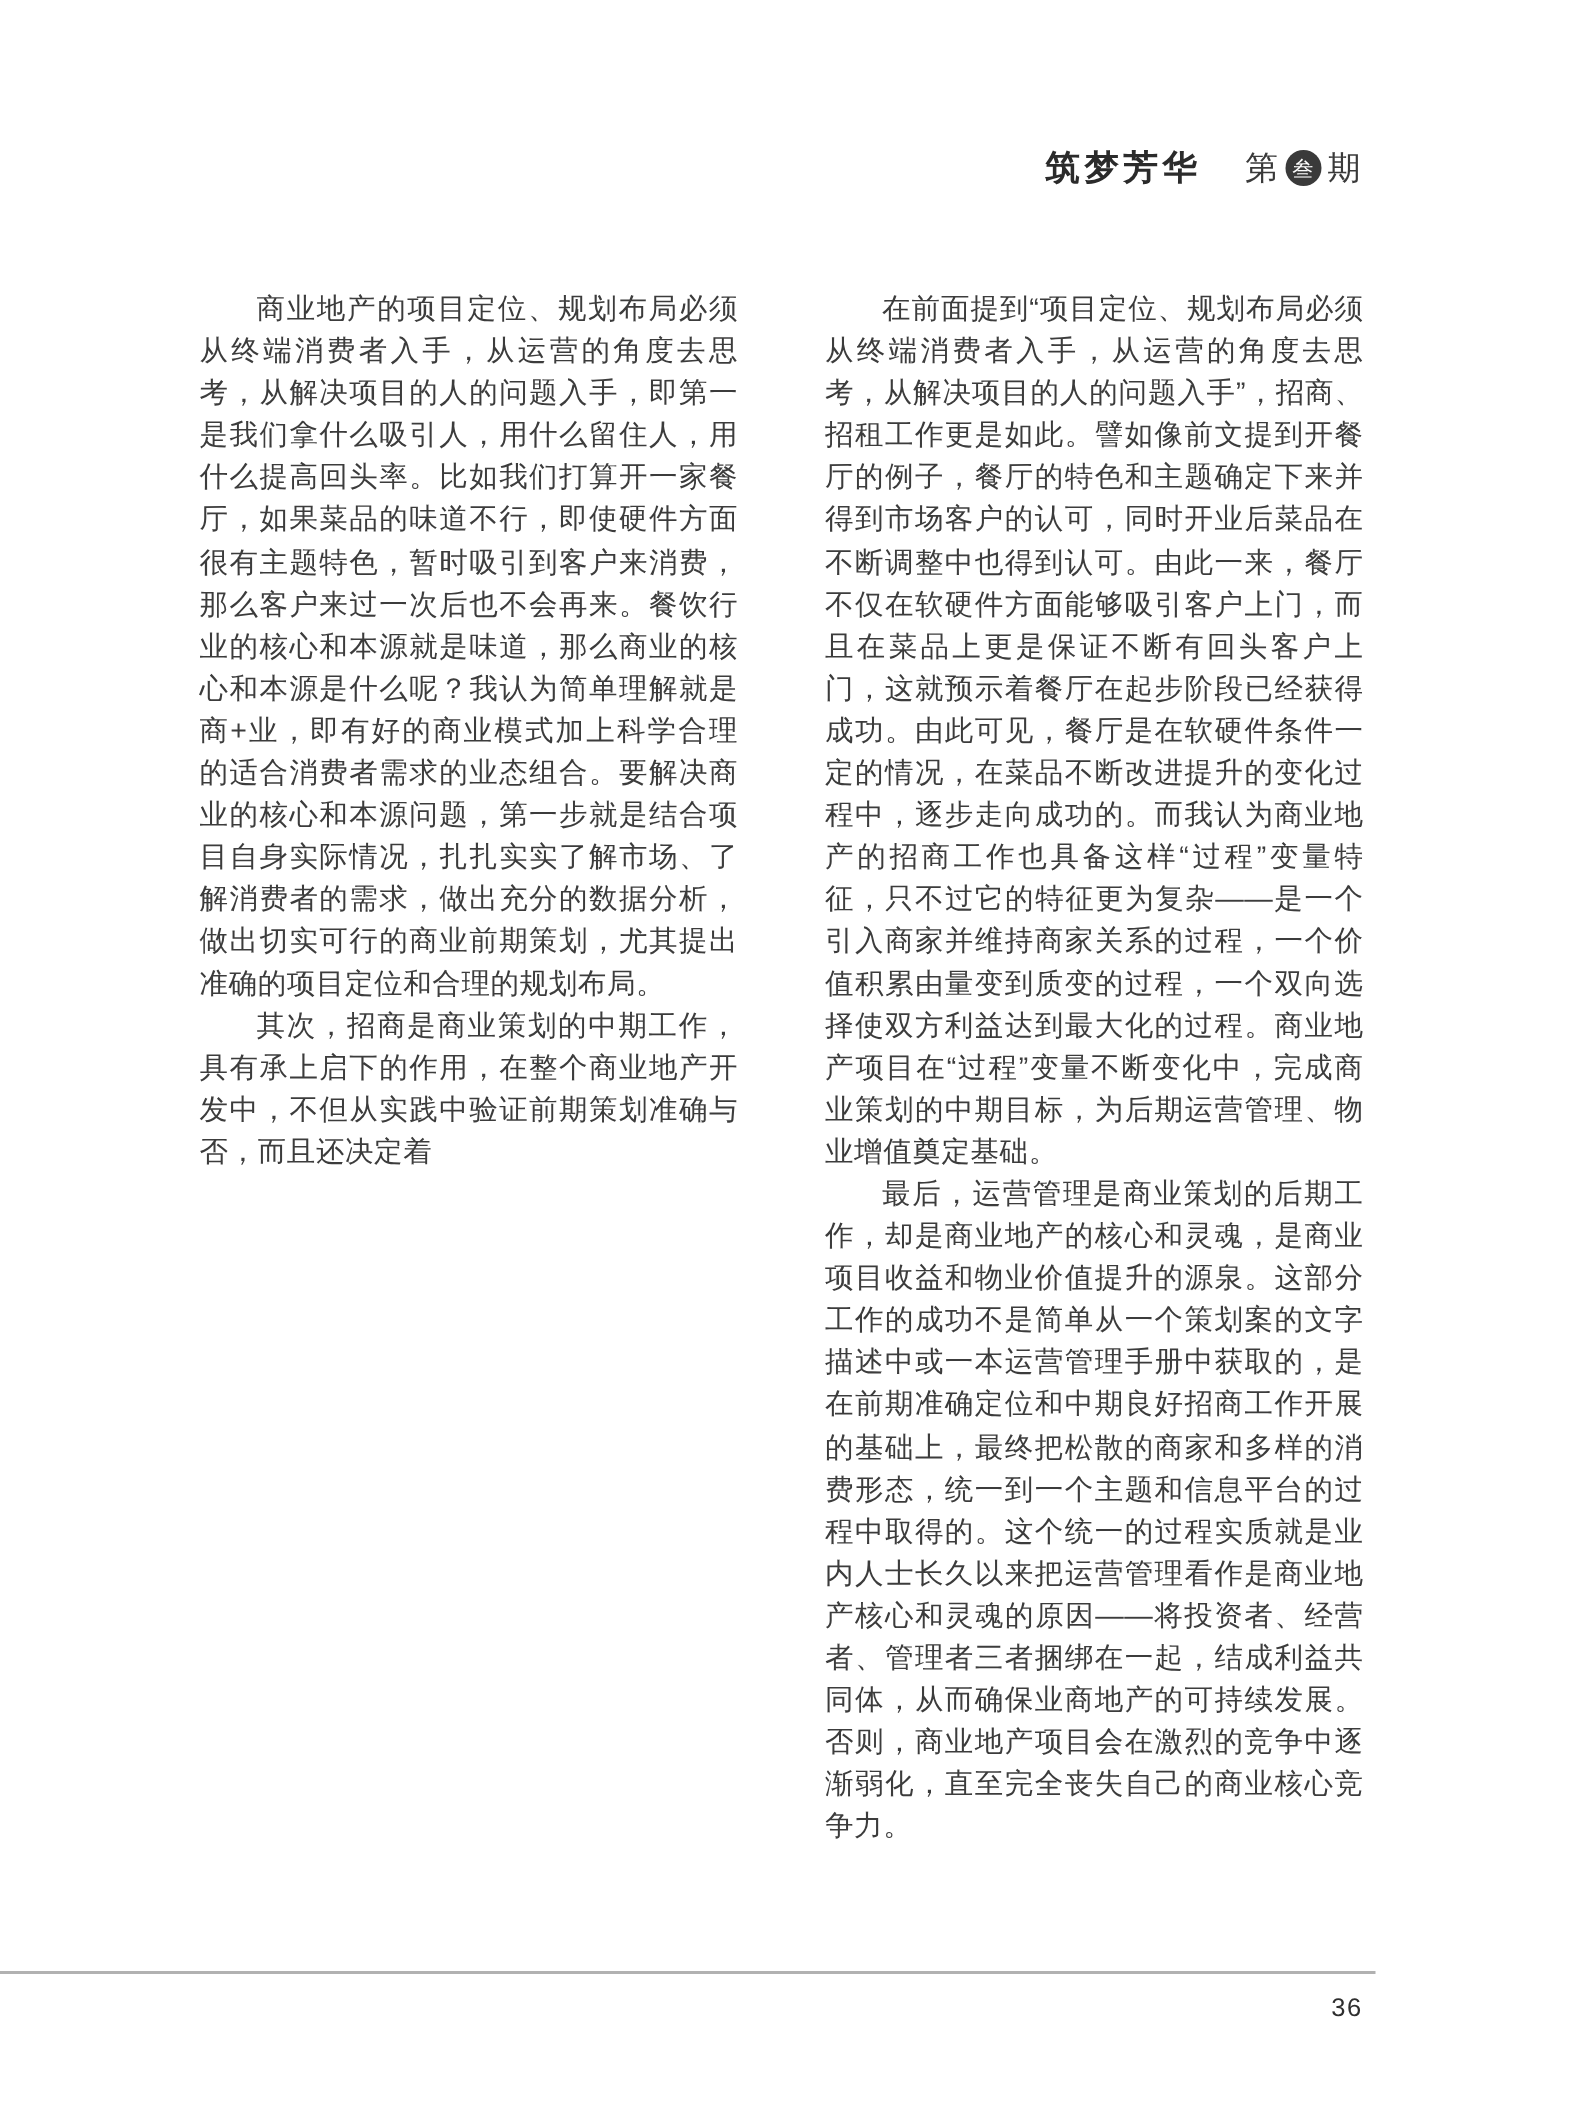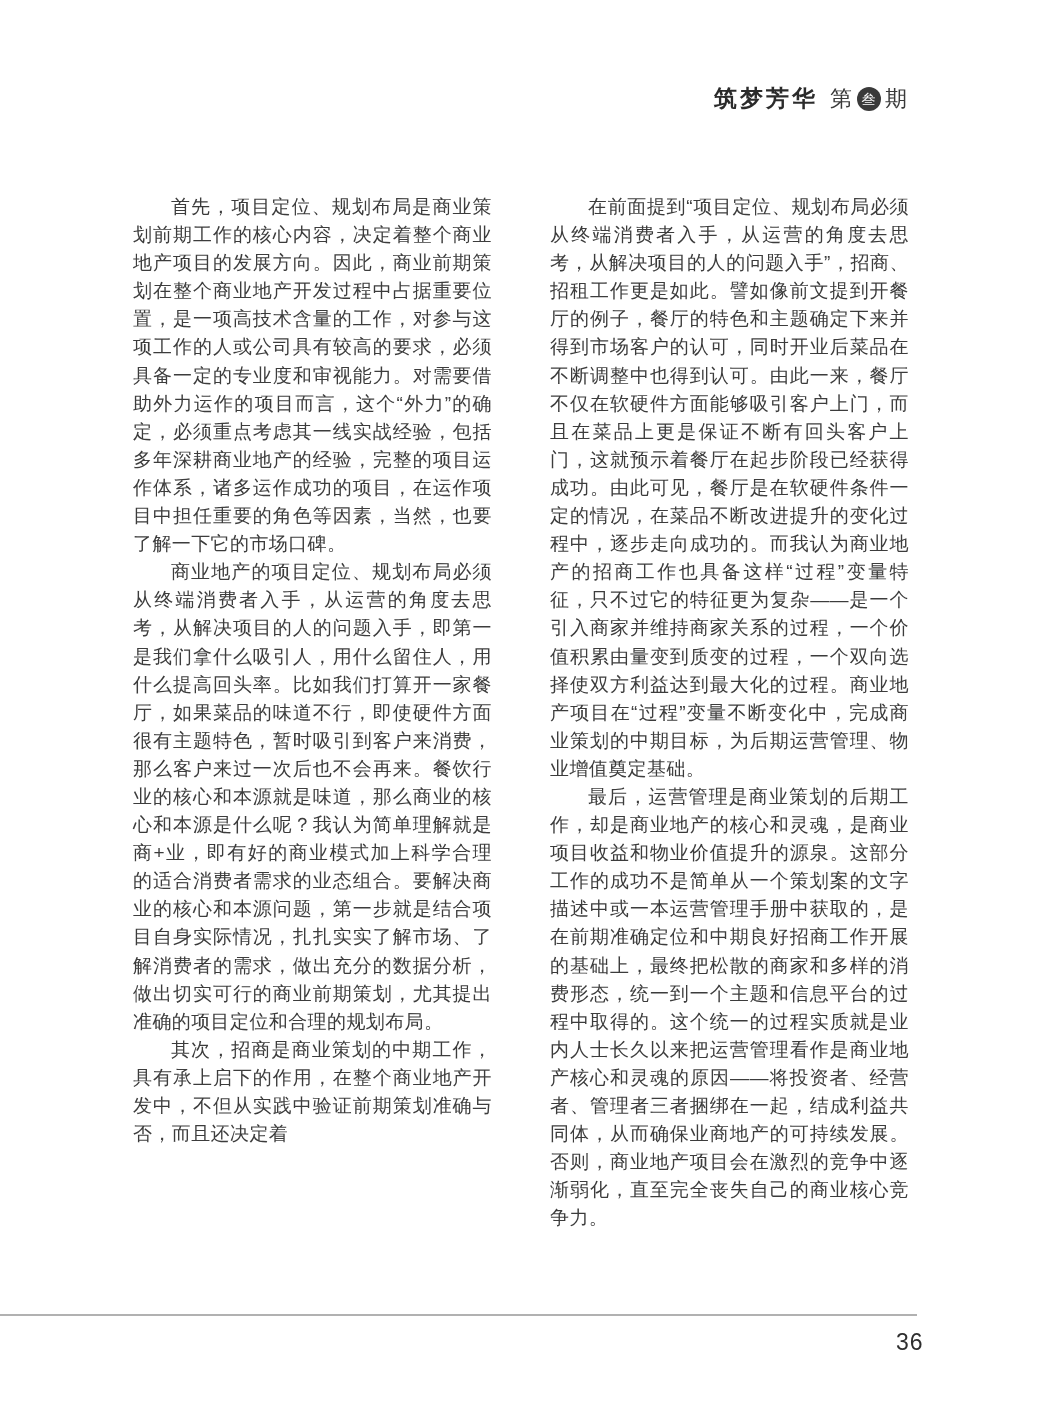--- a/index.html
+++ b/index.html
@@ -8,25 +8,25 @@
     width: 1050px;
     height: 1417px;
     position: relative;
     font-family: "Liberation Sans", "DejaVu Sans", sans-serif;
     overflow: hidden;
   }
 
   
   .page-header {
     position: absolute;
-    top: 83px;
+    top: 96px;
     right: 142px;
     display: flex;
     align-items: center;
-    gap: 12px;
+    gap: 29px;
     white-space: nowrap;
   }
   .brand {
     font-size: 23px;
     font-weight: bold;
     color: #2b2b2b;
     letter-spacing: 3px;
   }
   .issue {
     display: flex;
@@ -77,44 +77,44 @@
     position: absolute;
     top: 1314px;
     left: 0;
     width: 917px;
     height: 2px;
     background: #b1b1b1;
   }
   .page-number {
     position: absolute;
     top: 1329px;
-    left: 896px;
+    left: 870px;
     width: 56px;
-    font-size: 23px;
+    text-align: center;
+    font-size: 17px;
     color: #2e2e2e;
     letter-spacing: 1px;
   }
 </style>
 </head>
 <body>
 
 <div>
 
   <div class="page-header">
     <span class="brand">筑梦芳华</span>
     <span class="issue">
       <span>第</span>
       <span class="issue-badge">叁</span>
       <span>期</span>
     </span>
   </div>
 
   <div class="content">
     <div class="column">
-      <p>首先，项目定位、规划布局是商业策划前期工作的核心内容，决定着整个商业地产项目的发展方向。因此，商业前期策划在整个商业地产开发过程中占据重要位置，是一项高技术含量的工作，对参与这项工作的人或公司具有较高的要求，必须具备一定的专业度和审视能力。对需要借助外力运作的项目而言，这个“外力”的确定，必须重点考虑其一线实战经验，包括多年深耕商业地产的经验，完整的项目运作体系，诸多运作成功的项目，在运作项目中担任重要的角色等因素，当然，也要了解一下它的市场口碑。</p>
       <p>商业地产的项目定位、规划布局必须从终端消费者入手，从运营的角度去思考，从解决项目的人的问题入手，即第一是我们拿什么吸引人，用什么留住人，用什么提高回头率。比如我们打算开一家餐厅，如果菜品的味道不行，即使硬件方面很有主题特色，暂时吸引到客户来消费，那么客户来过一次后也不会再来。餐饮行业的核心和本源就是味道，那么商业的核心和本源是什么呢？我认为简单理解就是商+业，即有好的商业模式加上科学合理的适合消费者需求的业态组合。要解决商业的核心和本源问题，第一步就是结合项目自身实际情况，扎扎实实了解市场、了解消费者的需求，做出充分的数据分析，做出切实可行的商业前期策划，尤其提出准确的项目定位和合理的规划布局。</p>
       <p>其次，招商是商业策划的中期工作，具有承上启下的作用，在整个商业地产开发中，不但从实践中验证前期策划准确与否，而且还决定着</p>
     </div>
     <div class="column">
       <p>在前面提到“项目定位、规划布局必须从终端消费者入手，从运营的角度去思考，从解决项目的人的问题入手”，招商、招租工作更是如此。譬如像前文提到开餐厅的例子，餐厅的特色和主题确定下来并得到市场客户的认可，同时开业后菜品在不断调整中也得到认可。由此一来，餐厅不仅在软硬件方面能够吸引客户上门，而且在菜品上更是保证不断有回头客户上门，这就预示着餐厅在起步阶段已经获得成功。由此可见，餐厅是在软硬件条件一定的情况，在菜品不断改进提升的变化过程中，逐步走向成功的。而我认为商业地产的招商工作也具备这样“过程”变量特征，只不过它的特征更为复杂——是一个引入商家并维持商家关系的过程，一个价值积累由量变到质变的过程，一个双向选择使双方利益达到最大化的过程。商业地产项目在“过程”变量不断变化中，完成商业策划的中期目标，为后期运营管理、物业增值奠定基础。</p>
       <p>最后，运营管理是商业策划的后期工作，却是商业地产的核心和灵魂，是商业项目收益和物业价值提升的源泉。这部分工作的成功不是简单从一个策划案的文字描述中或一本运营管理手册中获取的，是在前期准确定位和中期良好招商工作开展的基础上，最终把松散的商家和多样的消费形态，统一到一个主题和信息平台的过程中取得的。这个统一的过程实质就是业内人士长久以来把运营管理看作是商业地产核心和灵魂的原因——将投资者、经营者、管理者三者捆绑在一起，结成利益共同体，从而确保业商地产的可持续发展。否则，商业地产项目会在激烈的竞争中逐渐弱化，直至完全丧失自己的商业核心竞争力。</p>
     </div>
   </div>
 
   <div class="footer-divider"></div>

